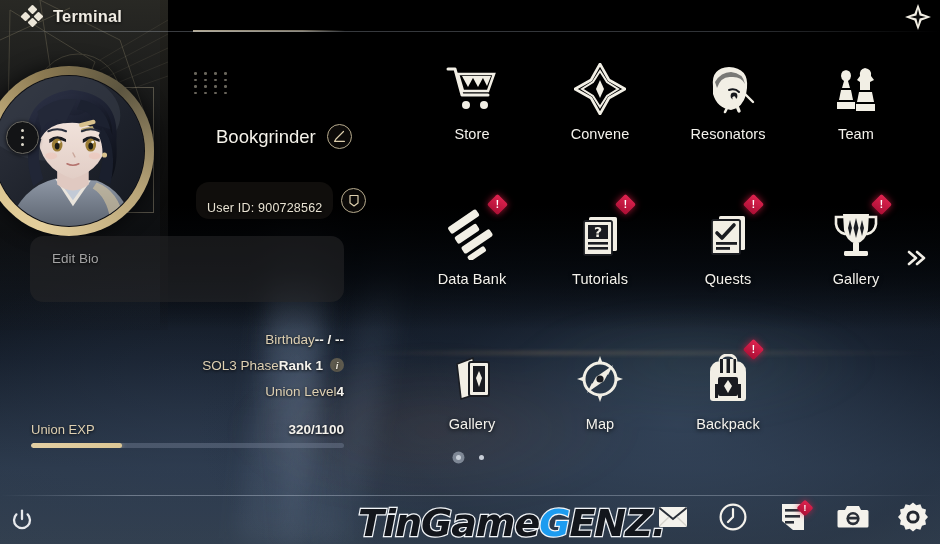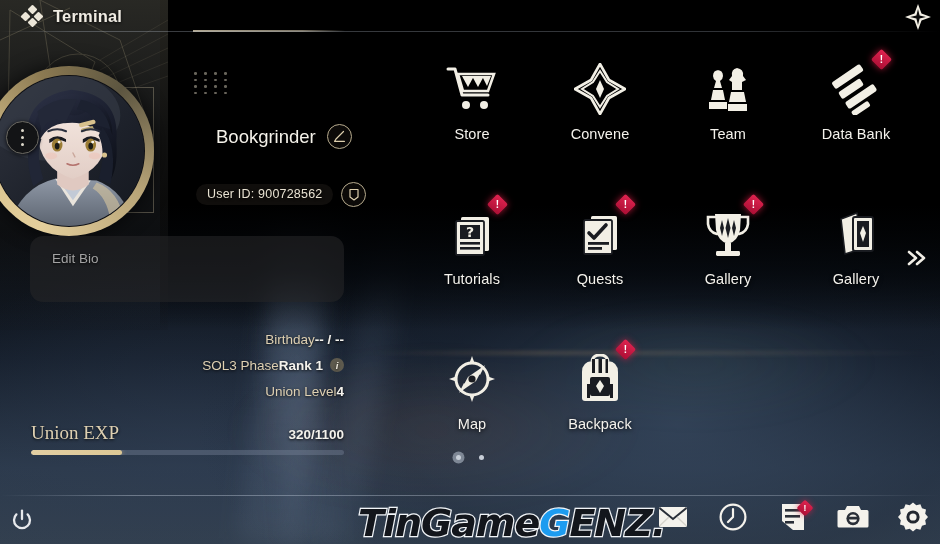--- a/index.html
+++ b/index.html
@@ -148,21 +148,21 @@
     border: 1.3px solid #b6aa8d; background: rgba(18,16,13,.65);
     display: flex; align-items: center; justify-content: center;
     cursor: pointer; flex: none;
   }
   .uid-row {
     position: absolute; left: 196px; top: 182px;
     display: flex; align-items: center; gap: 8px; z-index: 12;
   }
   .uid-pill {
     background: rgba(22,20,17,.72);
-    border-radius: 13px; padding: 3px 11px 4px;
+    border-radius: 13px; padding: 19px 11px 4px;
     font-size: 12.5px; color: #e8e2d2; letter-spacing: .2px;
     text-shadow: 0 1px 3px rgba(0,0,0,.9);
   }
 
   .bio-box {
     position: absolute; left: 30px; top: 236px; width: 314px; height: 66px;
     background: rgba(38,38,40,.58); border-radius: 13px;
     z-index: 12; cursor: pointer;
   }
   .bio-text {
@@ -188,21 +188,21 @@
   }
   .info-dot {
     width: 14px; height: 14px; border-radius: 50%;
     background: #5e5a4e; color: #efeade;
     font-size: 9.5px; font-weight: bold; font-style: italic;
     display: flex; align-items: center; justify-content: center;
     cursor: pointer;
   }
   .exp-block { margin-top: 18px; }
   .exp-row { display: flex; align-items: baseline; justify-content: space-between; }
-  .exp-label { font-size: 19px; color: #ded0b2; font-weight: 500; text-shadow: 0 1px 3px rgba(0,0,0,.85); font-family: Liberation Serif, serif; }
+  .exp-label { font-size: 13px; color: #ded0b2; font-weight: 500; text-shadow: 0 1px 3px rgba(0,0,0,.85); }
   .exp-value { font-size: 13.5px; color: #f4f2ec; font-weight: bold; text-shadow: 0 1px 3px rgba(0,0,0,.85); }
   .exp-track {
     margin-top: 6px; height: 5px; border-radius: 3px;
     background: rgba(120,132,152,.42); overflow: hidden;
   }
   .exp-fill {
     height: 100%; border-radius: 3px;
     background: linear-gradient(90deg, #e3cfa3 0%, #dcc795 100%);
     box-shadow: 0 0 5px rgba(226,205,158,.5);
   }
@@ -509,20 +509,34 @@
           <svg width="52" height="52" viewBox="0 0 52 52">
       <path d="M26 1 L35 17 L51 26 L35 35 L26 51 L17 35 L1 26 L17 17 Z" fill="none" stroke="#f2efe5" stroke-width="2.6" stroke-linejoin="round"></path>
       <path d="M26 8 L33 19 L44 26 L33 33 L26 44 L19 33 L8 26 L19 19 Z" fill="none" stroke="#f2efe5" stroke-width="2"></path>
       <path d="M26 17 L30 26 L26 35 L22 26 Z" fill="#f2efe5"></path>
     </svg>
         </div>
         <div class="cell-label">Convene</div>
       </div>
       <div class="cell">
         <div class="cell-icon">
+          <svg width="54" height="50" viewBox="0 0 54 50">
+      <path d="M12 22 Q10 4 28 3 Q48 4 46 24 Q45 38 36 44 L30 46 Q16 44 12 30 Z" fill="#f2efe5"></path>
+      <path d="M14 18 Q20 8 30 8 Q42 9 44 20 Q40 12 30 13 Q20 12 16 24 Z" fill="#15171c" opacity=".55"></path>
+      <path d="M28 26 Q34 24 38 28" stroke="#15171c" stroke-width="2" fill="none" stroke-linecap="round"></path>
+      <circle cx="33" cy="32" r="3.4" fill="#15171c"></circle>
+      <path d="M33 34 L38 47" stroke="#f2efe5" stroke-width="3.4" stroke-linecap="round"></path>
+      <path d="M30 36 L24 48" stroke="#f2efe5" stroke-width="2.6" stroke-linecap="round"></path>
+      <path d="M44 30 L52 38" stroke="#f2efe5" stroke-width="2.4" stroke-linecap="round"></path>
+    </svg>
+        </div>
+        <div class="cell-label">Resonators</div>
+      </div>
+      <div class="cell">
+        <div class="cell-icon">
           <svg width="48" height="50" viewBox="0 0 48 50">
       <path d="M13 6 Q19 6 19 12 Q19 15 16 17 L18 24 L14 24 L10 24 L12 17 Q9 15 9 12 Q9 6 15 6 Z" fill="#f2efe5"></path>
       <path d="M9 26 L19 26 L21 36 L7 36 Z" fill="#f2efe5"></path>
       <path d="M5 38 L23 38 L23 45 L5 45 Z" fill="#f2efe5"></path>
       <path d="M33 4 Q40 5 39 12 L42 16 L38 18 L38 26 L28 26 L28 18 L25 16 L28 12 Q27 5 33 4 Z" fill="#f2efe5"></path>
       <path d="M27 28 L40 28 L42 38 L25 38 Z" fill="#f2efe5"></path>
       <path d="M24 40 L43 40 L43 47 L24 47 Z" fill="#f2efe5"></path>
     </svg>
         </div>
         <div class="cell-label">Team</div>

